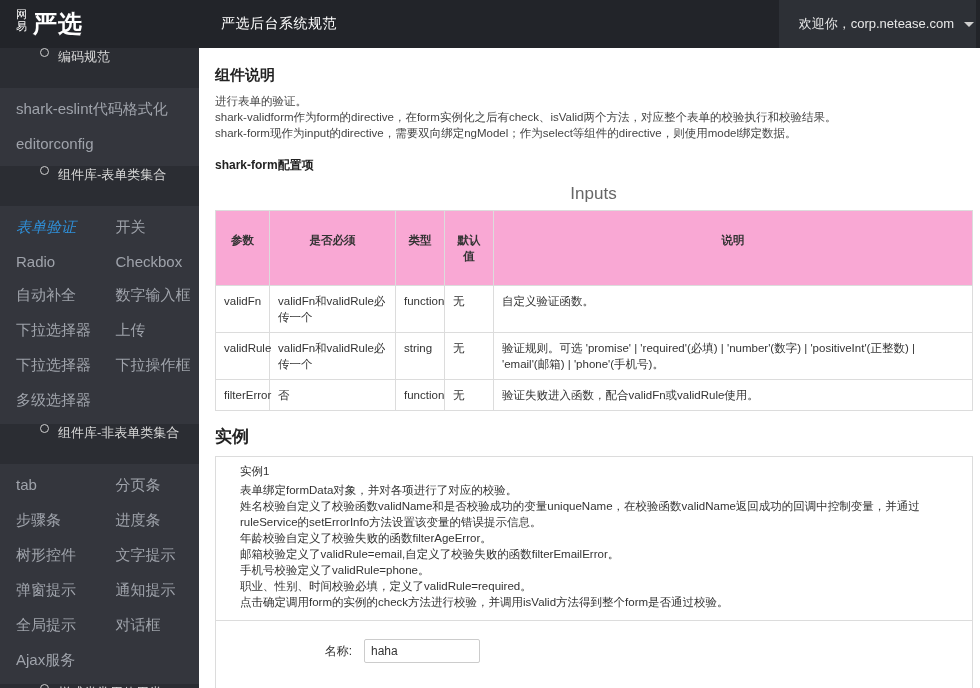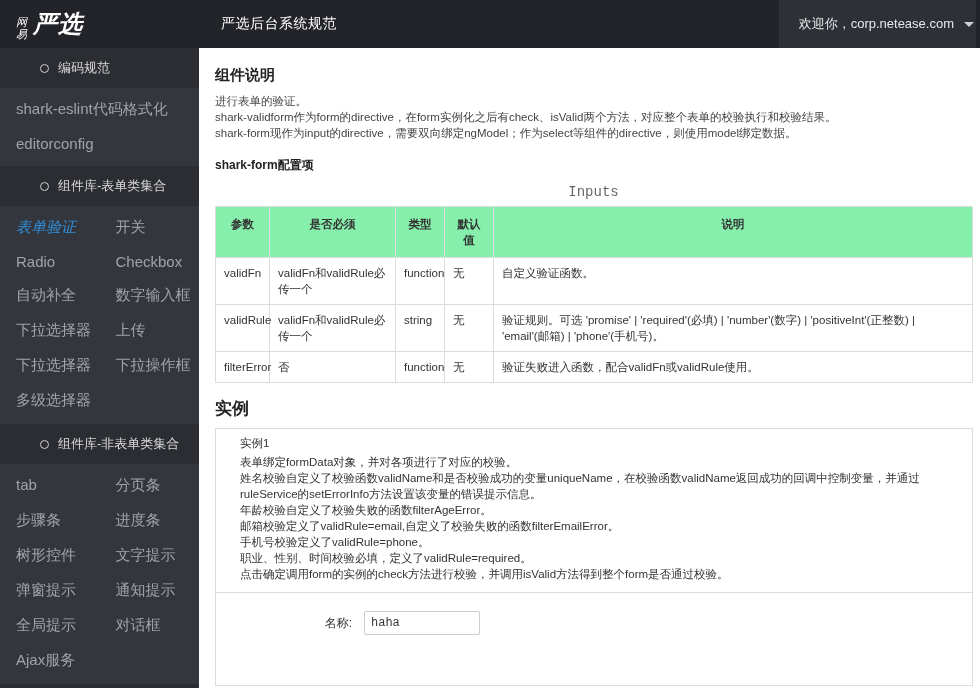--- a/index.html
+++ b/index.html
@@ -25,22 +25,21 @@
   .brand {
     width: 199px;
     height: 48px;
     display: flex;
     align-items: center;
     padding-left: 14px;
     background: #222429;
   }
   .brand-logo {
     display: flex;
-    align-items: flex-end;
-    font-style: italic;
+    align-items: flex-start;
   }
   .brand-logo .wy {
     display: inline-block;
     font-size: 11px;
     line-height: 12px;
     color: #fff;
     width: 15px;
     text-align: center;
     letter-spacing: 0;
   }
@@ -83,21 +82,20 @@
     position: absolute;
     left: 0; top: 48px;
     width: 199px;
     height: 640px;
     background: #2b2d33;
     overflow: hidden;
   }
   .sb-group-title {
     height: 40px;
     display: flex;
-    align-items: center;
     padding-left: 58px;
     color: #d8d8d8;
     font-size: 13px;
     background: #2b2d33;
     position: relative;
   }
   .sb-group-title .dot {
     position: absolute;
     left: 40px;
     width: 9px; height: 9px;
@@ -157,44 +155,43 @@
     font-weight: bold;
   }
   .desc-lines {
     font-size: 11.5px;
     line-height: 16px;
     color: #444;
     margin-bottom: 10px;
   }
   .inputs-label {
     text-align: center;
-    font-size: 14px;
+    font-size: 17px;
     color: #666;
     margin: 2px 0 6px 0;
-    font-family: Liberation Mono, monospace;
   }
 
   table.api {
     border-collapse: collapse;
     width: 758px;
     table-layout: fixed;
     font-size: 11.5px;
     color: #333;
   }
   table.api th, table.api td {
     border: 1px solid #dcdcdc;
     padding: 7px 8px;
     vertical-align: top;
     line-height: 16px;
   }
   table.api th {
     text-align: center;
     font-weight: bold;
-    background: #86efac;
-    padding: 9px 8px;
+    background: #f9a8d4;
+    padding: 21px 8px;
   }
   .col1 { width: 54px; }
   .col2 { width: 126px; }
   .col3 { width: 49px; }
   .col4 { width: 49px; }
 
   .example-box {
     border: 1px solid #dcdcdc;
     width: 758px;
     background: #fff;
@@ -227,21 +224,21 @@
     color: #333;
   }
   .form-input {
     width: 116px;
     height: 24px;
     border: 1px solid #ccc;
     border-radius: 2px;
     font-size: 12px;
     padding: 2px 6px;
     color: #333;
-    font-family: Liberation Mono, monospace;
+    font-family: Liberation Sans, sans-serif;
     outline: none;
     background: #fff;
   }
 </style>
 </head>
 <body>
 
 <div class="app">
 
   <div class="topbar">

